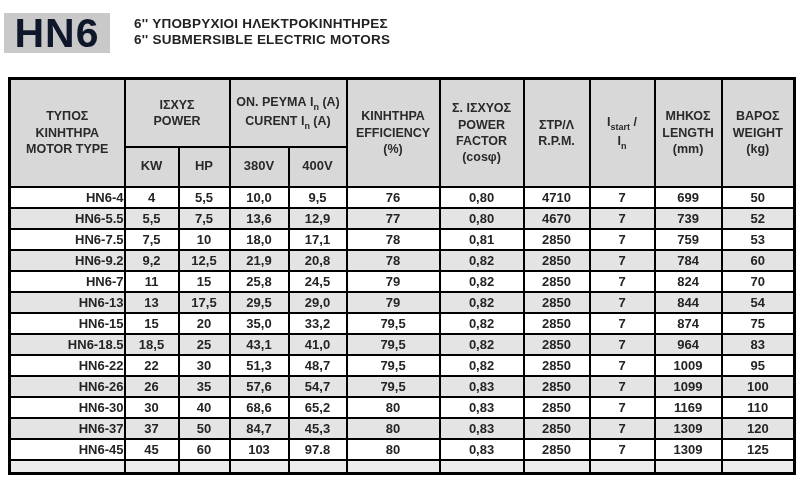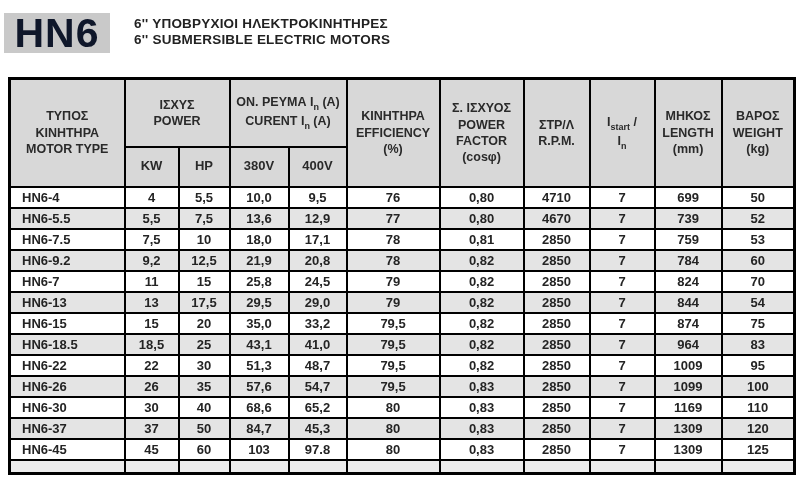--- a/index.html
+++ b/index.html
@@ -58,21 +58,21 @@
   .motor-table thead tr.hdr-sub th { height: 40px; font-size: 13px; }
   .motor-table tbody td {
     height: 21px;
     font-size: 13px;
     font-weight: bold;
     color: #242424;
     background: #ffffff;
   }
   .motor-table tbody tr.shade td { background: #e4e4e4; }
   .motor-table tbody td.label {
-    text-align: left;
+    text-align: right;
     padding-left: 11px;
   }
   .motor-table tbody tr.partial td { height: 14px; background: #ececec; }
   sub { font-size: 0.72em; }
 </style>
 </head>
 <body>
 
 <div class="page-header">
   <div class="badge">HN6</div>

